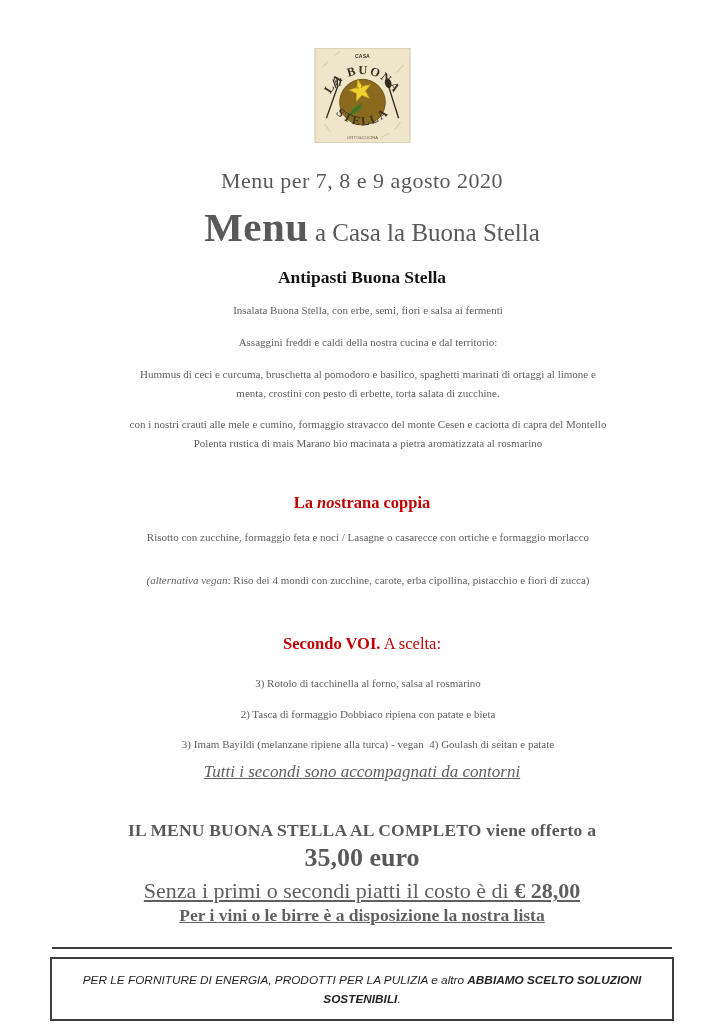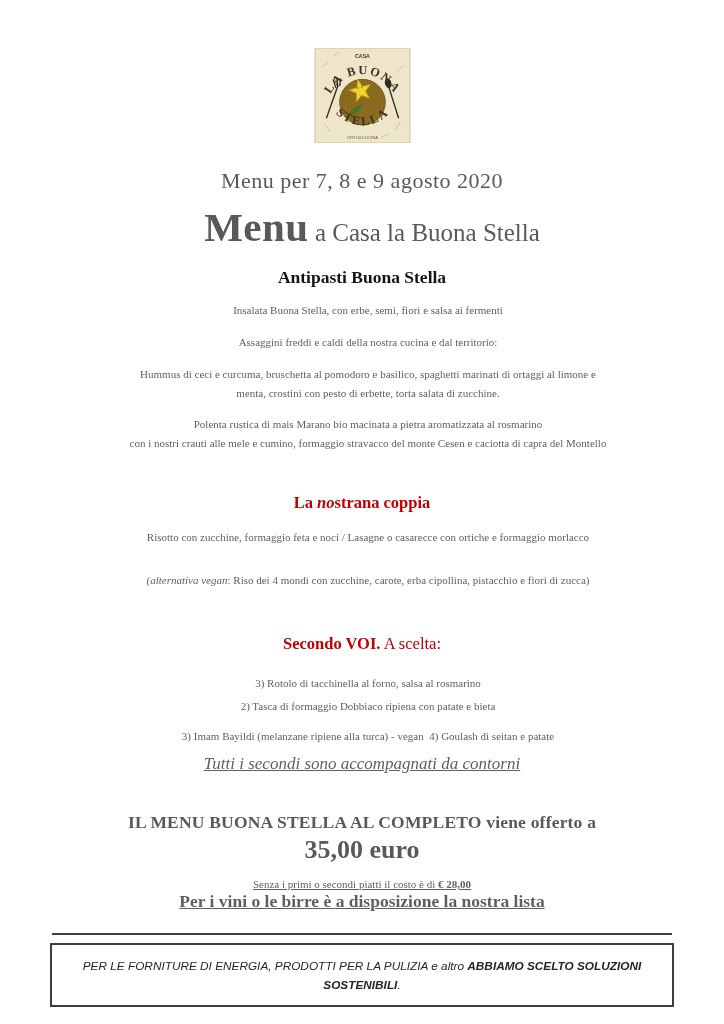--- a/index.html
+++ b/index.html
@@ -28,21 +28,21 @@
   .gap-lg{margin-top:41px;}
   .gap-md{margin-top:24px;}
   .gap-sm{margin-top:15px;}
   .italic{font-style:italic;}
   .note-underline{font-size:17px;font-style:italic;text-decoration:underline;color:#5f5f5f;}
   .ws{white-space:pre-wrap;}
   
   .menu-offer{margin-top:38px;font-size:17.5px;font-weight:bold;color:#595959;letter-spacing:.2px;}
   .price{font-size:26px;font-weight:bold;color:#595959;margin-top:2px;}
   .underl{text-decoration:underline;}
-  .senza-line{font-size:11px;color:#5f5f5f;margin-top:13px;}
+  .senza-line{font-size:22px;color:#5f5f5f;margin-top:5px;}
   .vini-line{font-size:17.5px;font-weight:bold;color:#5f5f5f;margin-top:1px;}
   
   .rule-top{width:620px;margin:21px auto 0 auto;border-top:2px solid #3d3d3d;}
   .info-box{
     width:604px;margin:8px auto 0 auto;border:2px solid #3d3d3d;
     padding:12px 8px 10px 8px;
     font-family:"Liberation Sans","DejaVu Sans",sans-serif;
     font-style:italic;font-size:11.8px;color:#262626;line-height:19px;
     text-align:center;
   }
@@ -106,37 +106,37 @@
 </div>
 
 <div class="center sec-heading">Antipasti Buona Stella</div>
 <div class="center body-line para">Insalata Buona Stella, con erbe, semi, fiori e salsa ai fermenti</div>
 <div class="center body-line para">Assaggini freddi e caldi della nostra cucina e dal territorio:</div>
 <div class="center para para-tight">
   <div class="body-line">Hummus di ceci e curcuma, bruschetta al pomodoro e basilico, spaghetti marinati di ortaggi al limone e</div>
   <div class="body-line">menta, crostini con pesto di erbette, torta salata di zucchine.</div>
 </div>
 <div class="center para para-tight">
+  <div class="body-line">con i nostri crauti alle mele e cumino, formaggio stravacco del monte Cesen e caciotta di capra del Montello</div>
   <div class="body-line">Polenta rustica di mais Marano bio macinata a pietra aromatizzata al rosmarino</div>
-  <div class="body-line">con i nostri crauti alle mele e cumino, formaggio stravacco del monte Cesen e caciotta di capra del Montello</div>
 </div>
 
 <div class="center red-heading gap-lg">
   <span>La </span><span class="it">no</span><span>strana coppia</span>
 </div>
 <div class="center body-line gap-sm">Risotto con zucchine, formaggio feta e noci / Lasagne o casarecce con ortiche e formaggio morlacco</div>
 <div class="center body-line gap-md">
   <span class="italic">(alternativa vegan</span><span>: Riso dei 4 mondi con zucchine, carote, erba cipollina, pistacchio e fiori di zucca)</span>
 </div>
 
 <div class="center red-heading" style="margin-top:44px;">
   <span>Secondo VOI.</span><span style="font-weight:normal;"> A scelta:</span>
 </div>
 <div class="center body-line" style="margin-top:20px;">3) Rotolo di tacchinella al forno, salsa al rosmarino</div>
-<div class="center body-line" style="margin-top:4px;">2) Tasca di formaggio Dobbiaco ripiena con patate e bieta</div>
+<div class="center body-line" style="margin-top:12px;">2) Tasca di formaggio Dobbiaco ripiena con patate e bieta</div>
 <div class="center body-line ws" style="margin-top:11px;">3) Imam Bayildi (melanzane ripiene alla turca) - vegan  4) Goulash di seitan e patate</div>
 <div class="center note-underline" style="margin-top:8px;">Tutti i secondi sono accompagnati da contorni</div>
 
 <div class="center menu-offer">
   <span>IL MENU BUONA STELLA AL COMPLETO</span><span> viene offerto a</span>
 </div>
 <div class="center price">35,00 euro</div>
 <div class="center senza-line">
   <span class="underl">Senza i primi o secondi piatti il costo è di </span><span class="underl" style="font-weight:bold;">€ 28,00</span>
 </div>

